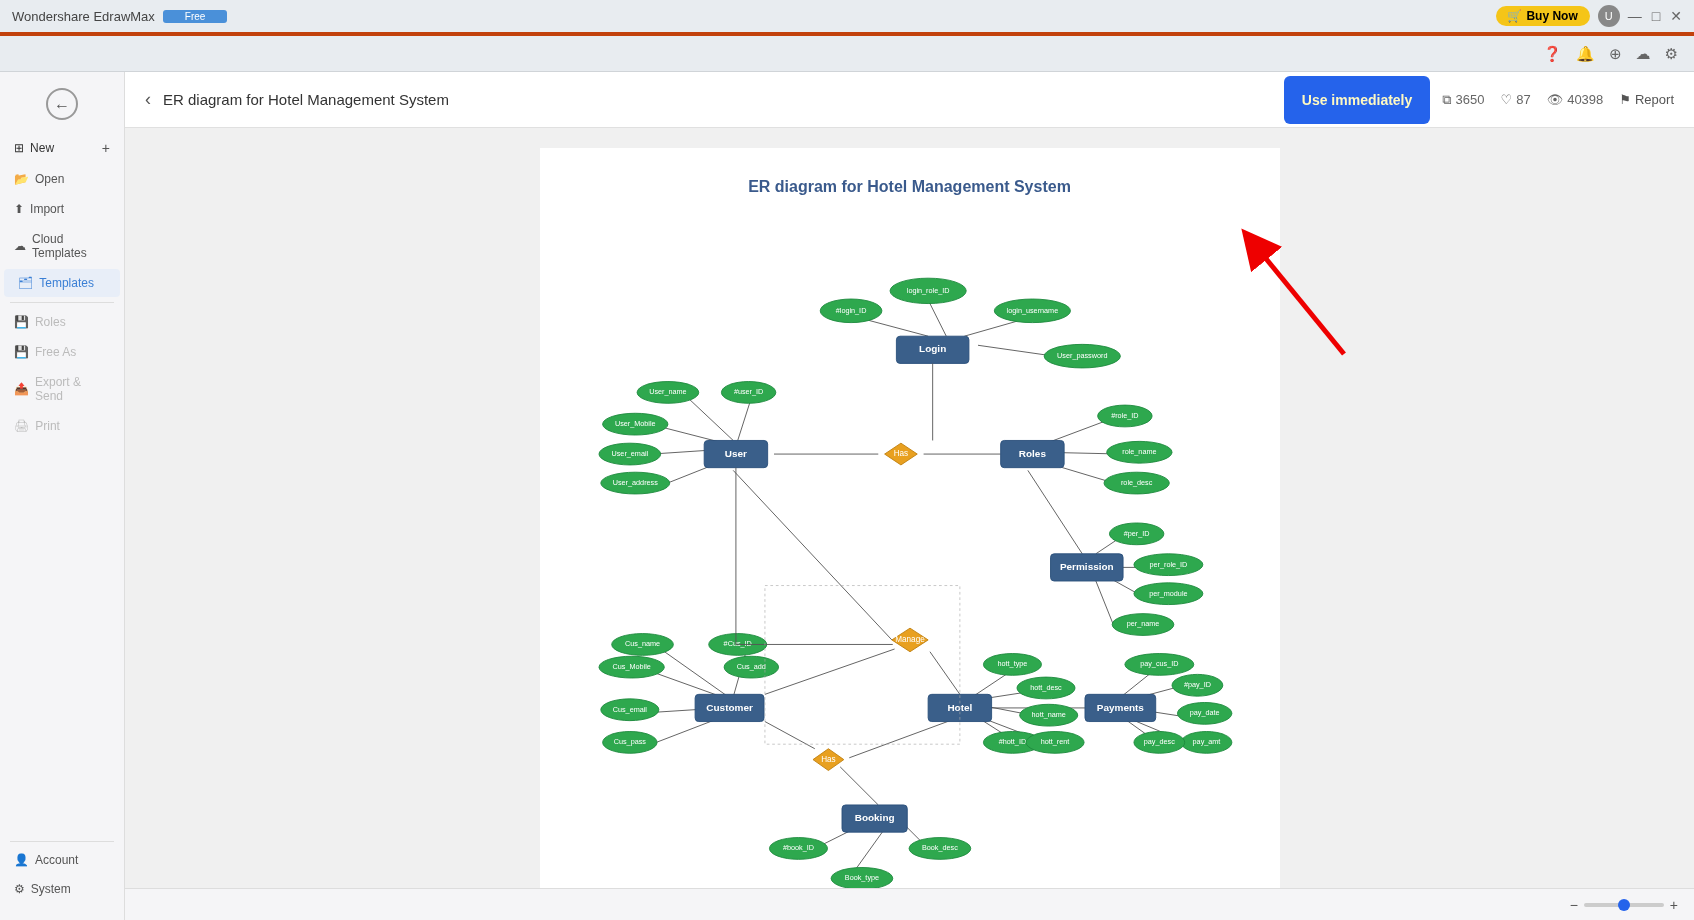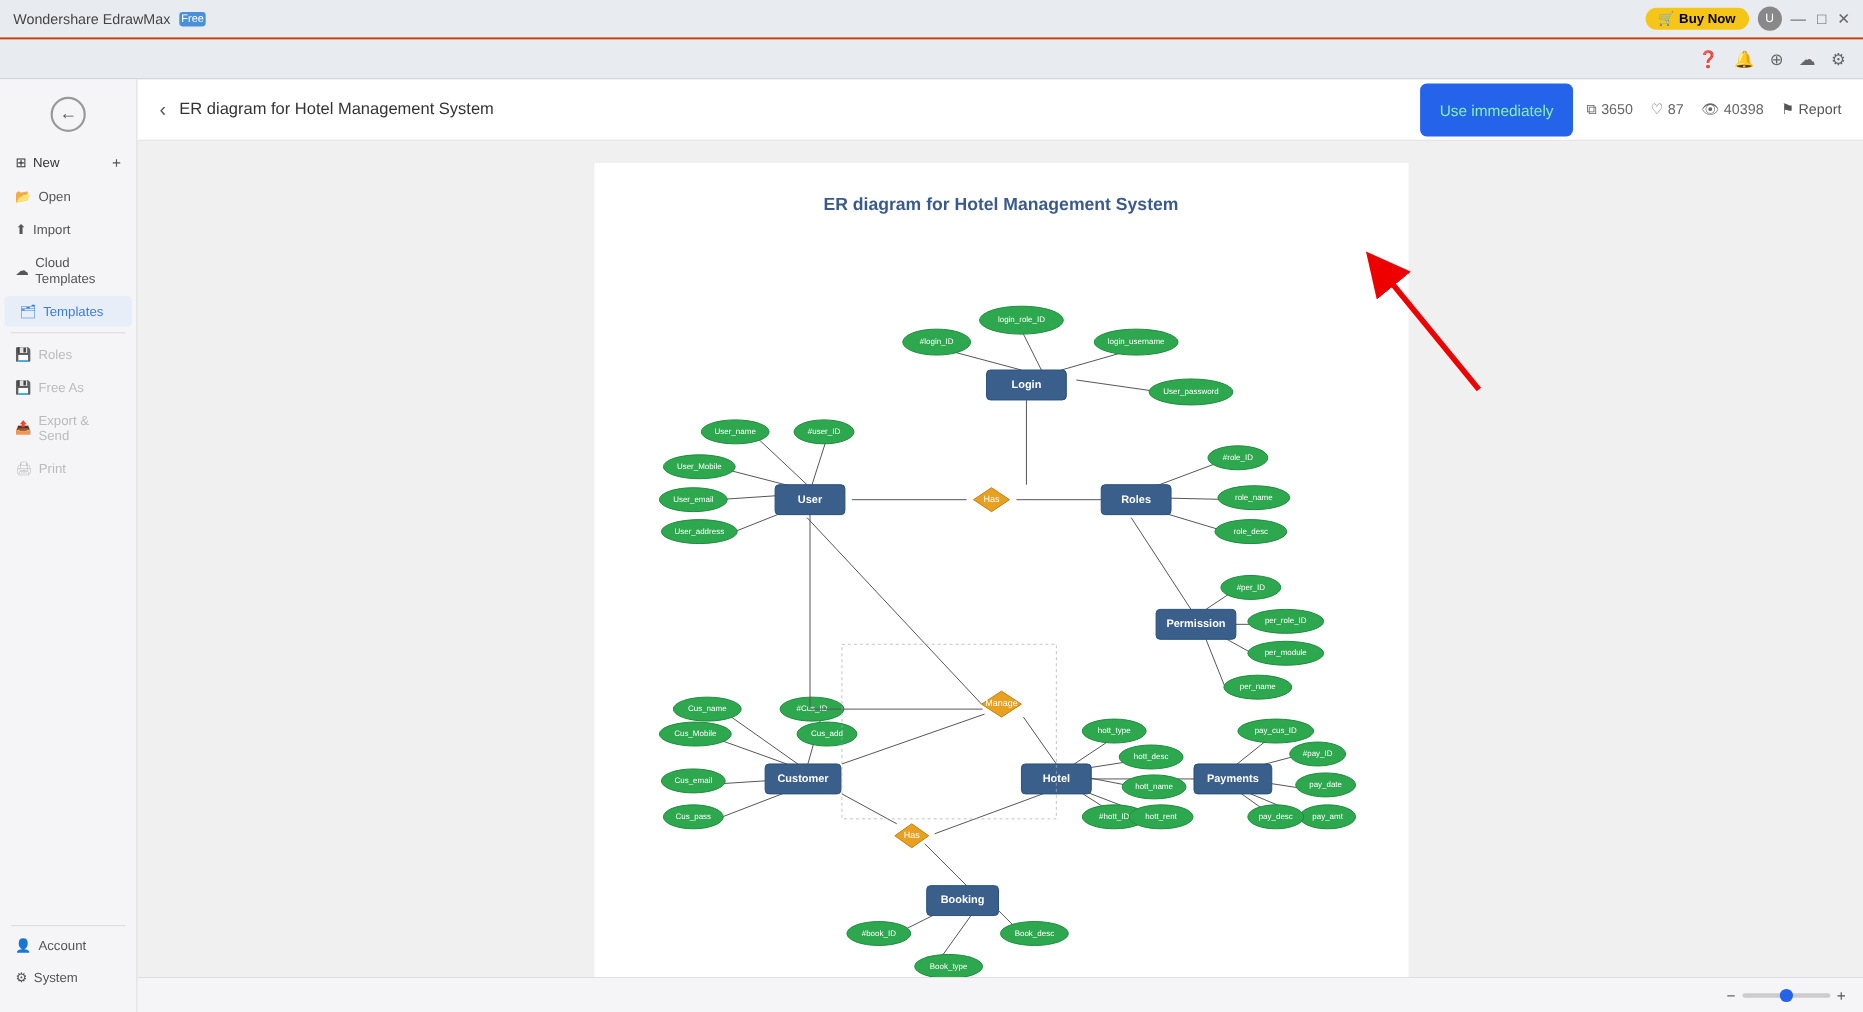--- a/index.html
+++ b/index.html
@@ -6,35 +6,35 @@
     body { font-family: -apple-system, BlinkMacSystemFont, 'Segoe UI', sans-serif; background: #f0f0f0; width: 1694px; height: 920px; overflow: hidden; display: flex; flex-direction: column; }
 
     
     .title-bar {
       height: 36px;
       background: #e8ecf0;
       display: flex;
       align-items: center;
       justify-content: space-between;
       padding: 0 12px;
-      border-bottom: 2px solid #c2410c;
+      border-bottom: 4px solid #c2410c;
       flex-shrink: 0;
     }
     .title-bar-center {
       display: flex;
       align-items: center;
       gap: 8px;
       font-size: 13px;
       color: #444;
     }
     .free-badge {
       background: #4a90d9;
       color: white;
       font-size: 10px;
-      padding: 1px 2px;
+      padding: 1px 22px;
       border-radius: 3px;
     }
     .buy-now-btn {
       background: #f5c518;
       border: none;
       border-radius: 14px;
       padding: 3px 12px;
       font-size: 12px;
       font-weight: 600;
       cursor: pointer;
@@ -123,26 +123,26 @@
       flex-shrink: 0;
     }
     .topbar-back {
       font-size: 18px; cursor: pointer; color: #555;
     }
     .topbar-title {
       font-size: 15px; font-weight: 500; color: #333; flex: 1;
     }
     .use-immediately-btn {
       background: #2563eb;
-      color: #86efac;
+      color: #fef9c3;
       border: none;
       border-radius: 6px;
       padding: 16px 18px;
       font-size: 14px;
-      font-weight: 400;
+      font-weight: 700;
       cursor: pointer;
     }
     .topbar-stats {
       display: flex; align-items: center; gap: 16px;
       font-size: 13px; color: #666;
     }
     .stat-item {
       display: flex; align-items: center; gap: 4px;
     }
     .report-btn {

